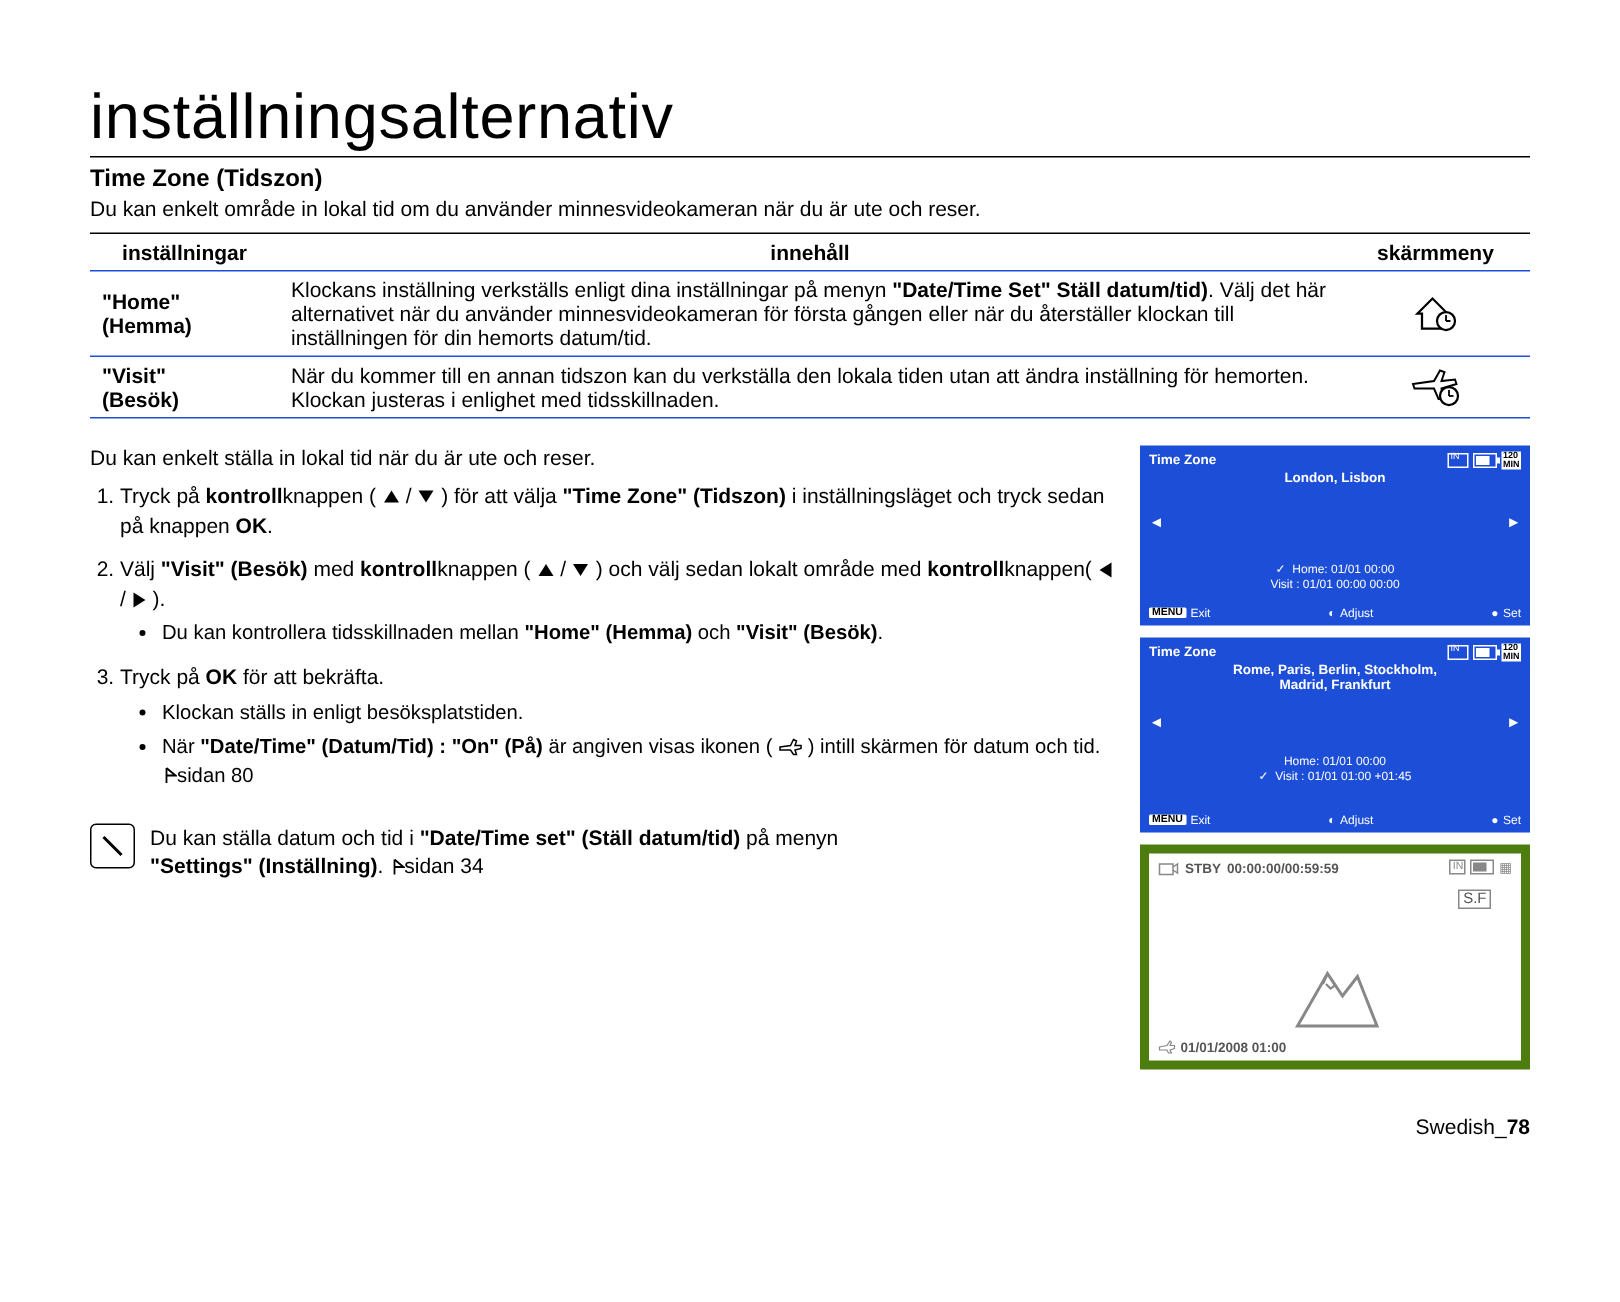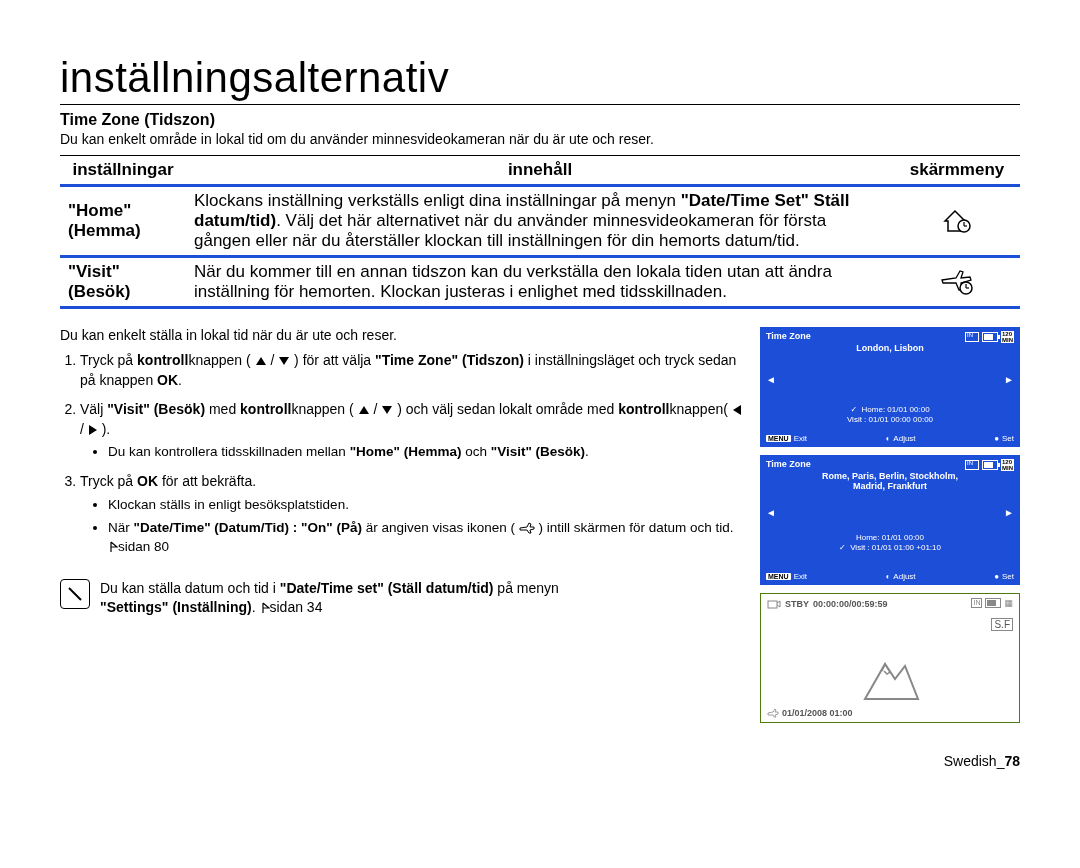--- a/index.html
+++ b/index.html
@@ -28,25 +28,25 @@
   p.intro {
     margin: 0 0 8px 0;
   }
   table.settings {
     border-collapse: collapse;
     width: 100%;
     margin-bottom: 18px;
   }
   table.settings th, table.settings td {
     border-top: 1px solid #000;
-    border-bottom: 3px solid #1d4ed8;
+    border-bottom: 1px solid #1d4ed8;
     padding: 4px 8px;
     text-align: left;
     vertical-align: middle;
-    font-size: 17px;
+    font-size: 14px;
     margin-top: 44px;
   }
   table.settings th {
     font-weight: bold;
     text-align: center;
   }
   .col-set { width: 110px; text-align:center; font-weight:bold;}
   .col-menu { width: 110px; text-align:center;}
   .icon-cell svg { display:block; margin:auto; }
   .content-row { display:flex; gap:16px; }
@@ -73,26 +73,26 @@
   .lcd .map-area { position:relative; height:44px; margin:4px 0;}
   .lcd .map-arrow { position:absolute; top:50%; transform:translateY(-50%); font-size:10px;}
   .lcd .map-arrow.left { left:0;}
   .lcd .map-arrow.right { right:0;}
   .lcd .info-line { font-size:8px; text-align:center; line-height:1.2;}
   .lcd .bottom-bar { position:absolute; bottom:4px; left:6px; right:6px; display:flex; justify-content:space-between; font-size:8px; align-items:flex-end; gap:6px;}
   .lcd .bottom-bar span { display:flex; align-items:center; gap:3px;}
   .lcd .menu-badge { background:#fff; color:#000; font-weight:bold; padding:0 2px; font-size:7px; border-radius:1px;}
   .lcd .check { font-size:8px;}
   .stby-screen {
-    background:#fff; border:1px solid #4d7c0f; height:130px; position:relative;
+    background:#fff; border:6px solid #4d7c0f; height:150px; position:relative;
     box-sizing:border-box; padding:4px 6px; font-size:9px;
   }
   .stby-top { display:flex; align-items:center; gap:4px; font-weight:bold; color:#555;}
   .stby-top-right { position:absolute; top:4px; right:6px; display:flex; gap:3px;}
-  .stby-right-icon { position:absolute; top:24px; right:6px; font-size:10px; border:1px solid #888; padding:0 2px; color:#555;}
+  .stby-right-icon { position:absolute; top:24px; right:20px; font-size:10px; border:1px solid #888; padding:0 2px; color:#555;}
   .mountain { position:absolute; bottom:18px; left:50%; transform:translateX(-50%);}
   .stby-bottom { position:absolute; bottom:4px; left:6px; font-weight:bold; color:#555; display:flex; align-items:center; gap:3px; font-size:9px;justify-content:center;}
   .footer { text-align:right; margin-top:30px; font-size:14px;}
   .footer .pn { font-weight:bold;}
   .mini-icon { width:12px; height:8px; border:1px solid #fff; display:inline-block;}
   .batt { width:14px; height:8px; border:1px solid #fff; display:inline-block; position:relative;}
   .batt::after { content:""; position:absolute; right:-3px; top:2px; width:2px; height:4px; background:#fff;}
   .batt .fill { position:absolute; left:1px; top:1px; bottom:1px; width:9px; background:#fff;}
   .min-badge { background:#fff; color:#000; font-size:6px; font-weight:bold; padding:0 1px; line-height:1;}
   svg.inline { vertical-align:middle;}
@@ -246,21 +246,21 @@
           </span>
         <span class="min-badge"><span>120</span><br><span>MIN</span></span>
       </div>
       <div class="city">Rome, Paris, Berlin, Stockholm,</div>
       <div class="city-sub">Madrid, Frankfurt</div>
       <div class="map-area" style="height:34px;">
         <span class="map-arrow left">◄</span>
         <span class="map-arrow right">►</span>
       </div>
       <div class="info-line">Home: 01/01 00:00</div>
-      <div class="info-line"><span class="check">✓</span>&nbsp;&nbsp;<span>Visit  : 01/01 01:00 +01:10</span></div>
+      <div class="info-line"><span class="check">✓</span>&nbsp;&nbsp;<span>Visit  : 01/01 01:00 +01:45</span></div>
       <div class="bottom-bar">
         <span>
             <span class="menu-badge">MENU</span> 
             <span>Exit</span>
           </span>
         <span>◐ <span>Adjust</span></span>
         <span>● <span>Set</span></span>
       </div>
     </div>
 

